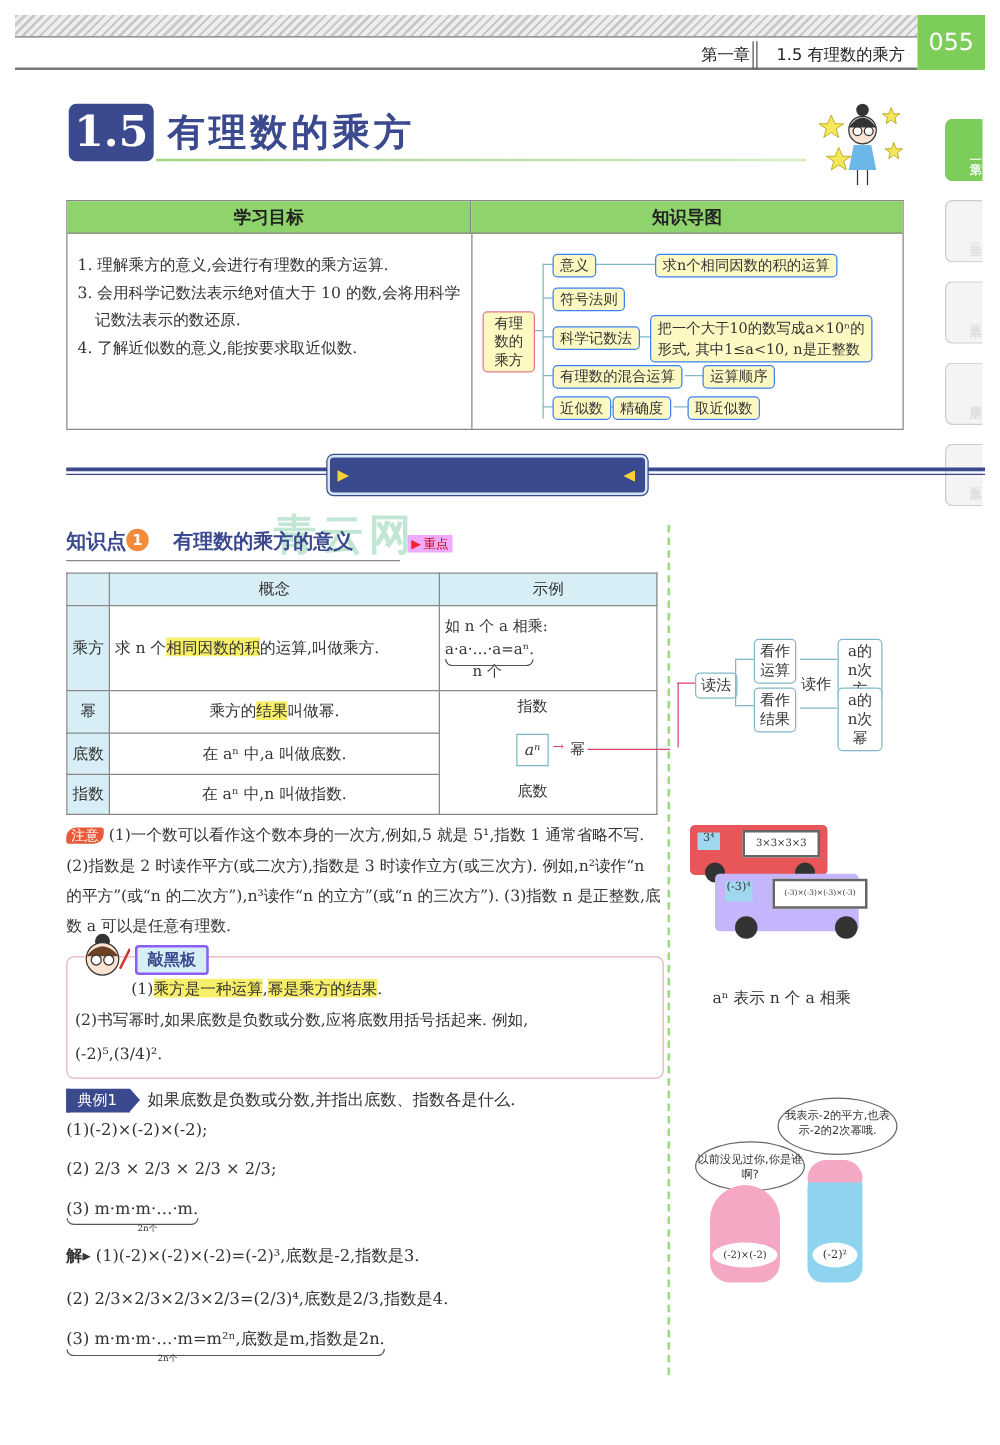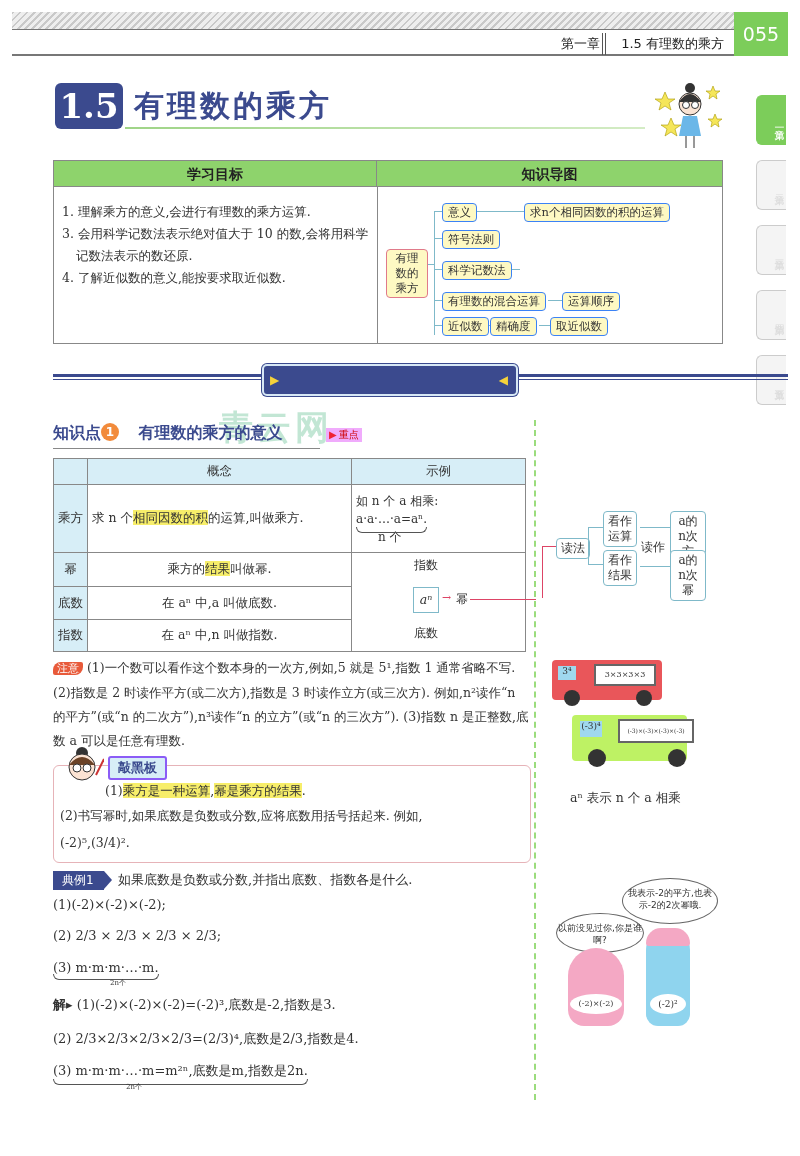--- a/index.html
+++ b/index.html
@@ -114,20 +114,24 @@
   <div class="mline" style="left:458px;top:108px;width:8px;height:1px"></div>
   <div class="mline" style="left:494px;top:139px;width:16px;height:1px"></div>
   <div class="mline" style="left:430px;top:164px;width:8px;height:1px"></div>
   <div class="mline" style="left:485px;top:164px;width:12px;height:1px"></div>
 
   <div class="mm root" style="left:332px;top:88px;width:42px;white-space:normal;text-align:center">有理数的乘方</div>
   <div class="mm" style="left:388px;top:42px">意义</div>
   <div class="mm" style="left:470px;top:42px">求n个相同因数的积的运算</div>
   <div class="mm" style="left:388px;top:69px">符号法则</div>
   <div class="mm" style="left:388px;top:100px">科学记数法</div>
+  <div class="mm" style="left:466px;top:91px;line-height:17px">
+    <div>把一个大于10的数写成a×10ⁿ的</div>
+    <div>形式, 其中1≤a&lt;10, n是正整数</div>
+  </div>
   <div class="mm" style="left:388px;top:131px">有理数的混合运算</div>
   <div class="mm" style="left:508px;top:131px">运算顺序</div>
   <div class="mm" style="left:388px;top:156px">近似数</div>
   <div class="mm" style="left:436px;top:156px">精确度</div>
   <div class="mm" style="left:496px;top:156px">取近似数</div>
 </div>
 
 <div class="banner-l"></div>
 <div class="banner-r"></div>
 <div class="banner">
@@ -223,21 +227,21 @@
 <div class="txt" style="left:53px;top:1030px">(2) 2/3×2/3×2/3×2/3=(2/3)⁴,底数是2/3,指数是4.</div>
 <div class="txt" style="left:53px;top:1062px"><span class="brace">(3) m·m·m·…·m=m²ⁿ,底数是m,指数是2n.</span></div>
 <div class="txt" style="left:126px;top:1082px;font-size:7px">2n个</div>
 
 <div class="truck" style="left:552px;top:660px;width:110px;height:40px;background:#e9565a">
   <div style="position:absolute;left:6px;top:6px;width:18px;height:14px;background:#9fd8ef;font-size:9px;text-align:center">3⁴</div>
   <div style="position:absolute;left:42px;top:4px;width:62px;height:22px;background:#fff;border:2px solid #666;font-size:8px;text-align:center;line-height:18px">3×3×3×3</div>
   <div style="position:absolute;left:12px;top:30px;width:16px;height:16px;border-radius:50%;background:#333"></div>
   <div style="position:absolute;left:84px;top:30px;width:16px;height:16px;border-radius:50%;background:#333"></div>
 </div>
-<div class="truck" style="left:572px;top:715px;width:115px;height:46px;background:#bef264">
+<div class="truck" style="left:572px;top:699px;width:115px;height:46px;background:#c4b5fd">
   <div style="position:absolute;left:8px;top:6px;width:22px;height:16px;background:#9fd8ef;font-size:9px;text-align:center">(-3)⁴</div>
   <div style="position:absolute;left:46px;top:4px;width:76px;height:24px;background:#fff;border:2px solid #666;font-size:6px;text-align:center;line-height:20px">(-3)×(-3)×(-3)×(-3)</div>
   <div style="position:absolute;left:16px;top:34px;width:18px;height:18px;border-radius:50%;background:#333"></div>
   <div style="position:absolute;left:96px;top:34px;width:18px;height:18px;border-radius:50%;background:#333"></div>
 </div>
 <div class="caption">aⁿ 表示 n 个 a 相乘</div>
 
 <div class="bubble" style="left:556px;top:913px;width:88px;height:40px;padding-top:8px">以前没见过你,你是谁啊?</div>
 <div class="bubble" style="left:622px;top:878px;width:96px;height:46px;padding-top:8px">我表示-2的平方,也表示-2的2次幂哦.</div>
 <div style="position:absolute;left:568px;top:948px;width:56px;height:78px;background:#f4a8c4;border-radius:28px 28px 16px 16px">

